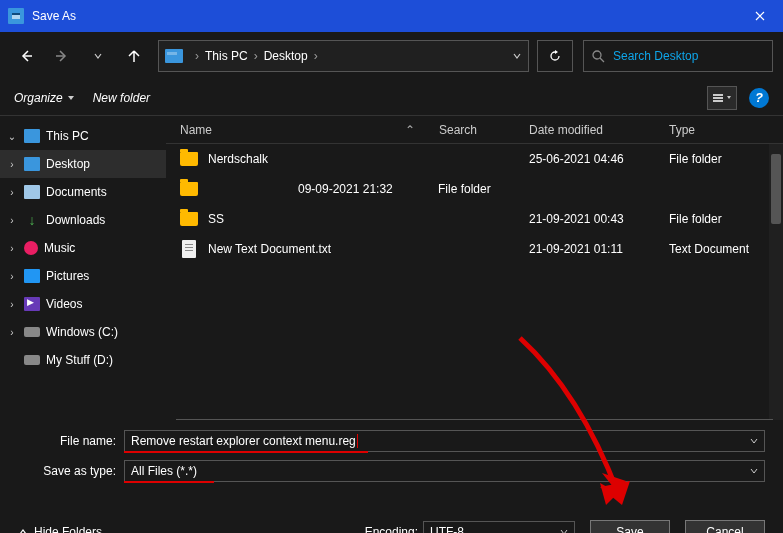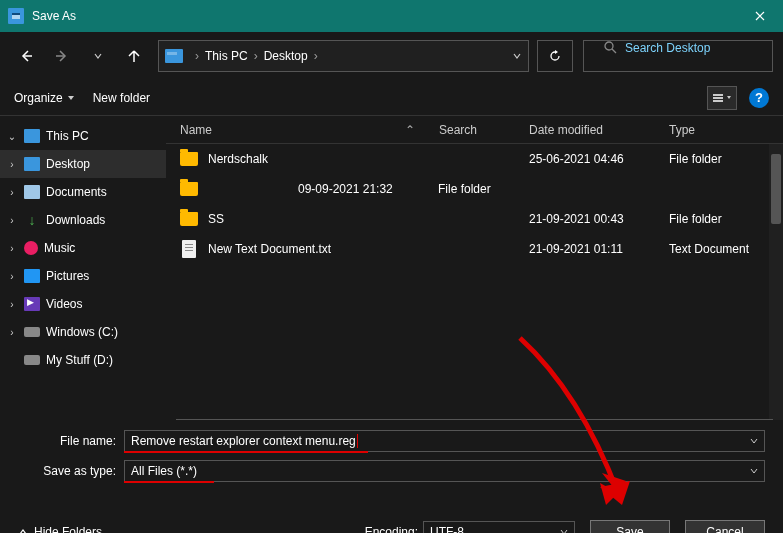--- a/index.html
+++ b/index.html
@@ -1,33 +1,33 @@
 <!DOCTYPE html>
 <html><head>
 <meta charset="utf-8">
 <style>
 * { margin: 0; padding: 0; box-sizing: border-box; font-family: "Segoe UI", Arial, sans-serif; }
 body { background: #202020; width: 783px; height: 533px; overflow: hidden; color: #fff; font-size: 12px; position: relative; }
-.titlebar { height: 32px; background: #0f766e; display: flex; align-items: center; padding: 0 0 0 8px; }
+.titlebar { height: 32px; background: #1d4ed8; display: flex; align-items: center; padding: 0 0 0 8px; }
 .titlebar-icon { width: 16px; height: 16px; background: #3a96dd; margin-right: 8px; display: flex; align-items: center; justify-content: center; border-radius: 1px; }
 .title-text { flex: 1; font-size: 12px; color: #fff; }
 .close-btn { width: 46px; height: 32px; display: flex; align-items: center; justify-content: center; color: #fff; }
 
 .navbar { height: 48px; background: #191919; display: flex; align-items: center; padding: 0 10px; gap: 4px; }
 .nav-arrow { width: 32px; height: 32px; display: flex; align-items: center; justify-content: center; color: #aaa; }
 .nav-arrow.enabled { color: #fff; }
 .addr-bar { flex: 1; height: 32px; border: 1px solid #555; background: #202020; display: flex; align-items: center; padding: 0 6px; margin: 0 4px; }
 .addr-icon { width: 18px; height: 14px; background: #3a96dd; margin-right: 6px; position: relative; border-radius: 1px; }
 .addr-icon::after { content: ""; position: absolute; left: 2px; top: 3px; width: 10px; height: 6px; background: linear-gradient(#fff 0 50%, #3a96dd 50% 100%); opacity: 0.3; }
 .bc-sep { margin: 0 6px; color: #999; }
 .addr-drop { margin-left: auto; color: #ccc; }
 .refresh-box { width: 36px; height: 32px; border: 1px solid #555; display: flex; align-items: center; justify-content: center; margin-right: 6px; }
-.search-box { width: 190px; height: 32px; border: 1px solid #555; display: flex; padding: 0 20px; color: #7dd3fc; gap: 8px; }
-
-.toolbar { height: 36px; background: #191919; display: flex; align-items: center; padding: 0 14px; gap: 18px; border-bottom: 1px solid #333; }
+.search-box { width: 190px; height: 32px; border: 1px solid #555; display: flex; align-items: center; padding: 0 8px; color: #0ea5e9; gap: 8px; }
+
+.toolbar { height: 36px; background: #191919; display: flex; align-items: center; padding: 0 14px; gap: 18px; border-bottom: 1px solid #333; font-style: italic; }
 .tbtn { color: #fff; display: flex; align-items: center; gap: 4px; }
 .tb-right { margin-left: auto; display: flex; align-items: center; gap: 12px; }
 .view-btn { width: 30px; height: 24px; border: 1px solid #555; background: #2a2a2a; display: flex; align-items: center; justify-content: center; gap: 2px; }
 .help-btn { width: 20px; height: 20px; border-radius: 50%; background: #0078d4; display: flex; align-items: center; justify-content: center; font-weight: bold; font-size: 13px; }
 
 .main { display: flex; height: 304px; background: #191919; }
 .sidebar { width: 166px; padding: 6px 0; overflow: hidden; }
 .tree-item { height: 28px; display: flex; align-items: center; padding: 0 6px; gap: 6px; }
 .tree-item.selected { background: #2d2d2d; }
 .chevron { width: 12px; text-align: center; color: #ccc; font-size: 10px; }

